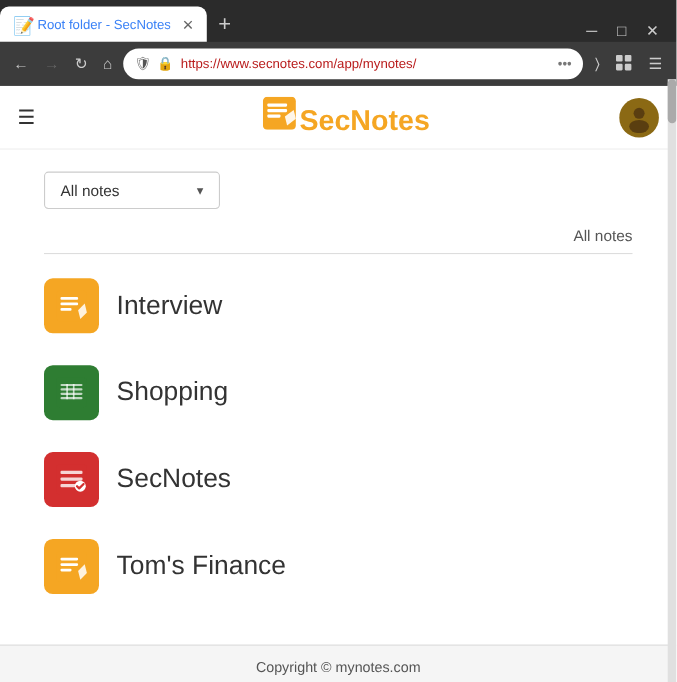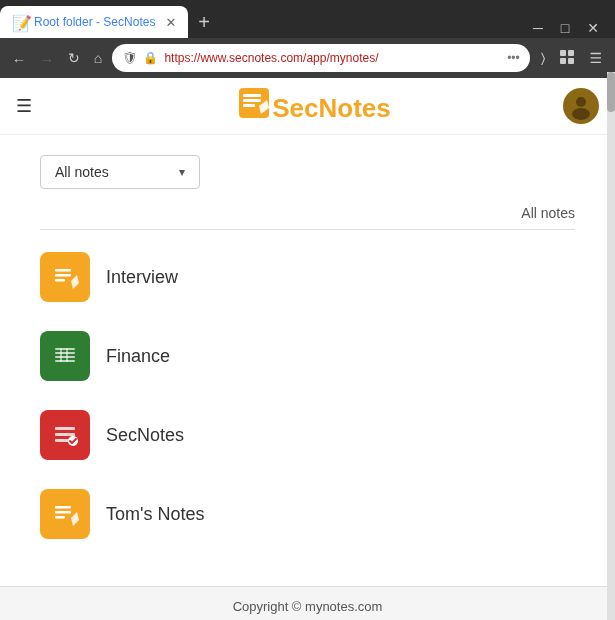--- a/index.html
+++ b/index.html
@@ -69,21 +69,21 @@
     .notes-list { display: flex; flex-direction: column; gap: 0; }
     .note-item {
       display: flex; align-items: center; gap: 16px; padding: 14px 0;
       cursor: pointer; border-bottom: 1px solid transparent;
     }
     .note-icon {
       width: 50px; height: 50px; border-radius: 8px;
       display: flex; align-items: center; justify-content: center; flex-shrink: 0;
     }
     .note-icon svg { width: 32px; height: 32px; }
-    .note-label { font-size: 18px; color: #333; }
+    .note-label { font-size: 24px; color: #333; }
 
     .icon-yellow { background: #f5a623; }
     .icon-green { background: #2e7d32; }
     .icon-red { background: #d32f2f; }
     .icon-gold { background: #f5a623; }
 
     
     .app-footer {
       background: #f5f5f5; border-top: 1px solid #ddd; padding: 12px 16px;
       text-align: center; font-size: 13px; color: #555;
@@ -199,21 +199,21 @@
             <svg viewBox="0 0 32 32" fill="none">
               <rect x="2" y="2" width="28" height="28" rx="4" fill="#2e7d32"></rect>
               <rect x="6" y="8" width="20" height="2" rx="1" fill="white" opacity="0.7"></rect>
               <rect x="6" y="12" width="20" height="2" rx="1" fill="white" opacity="0.7"></rect>
               <rect x="6" y="16" width="20" height="2" rx="1" fill="white" opacity="0.7"></rect>
               <rect x="6" y="20" width="20" height="2" rx="1" fill="white" opacity="0.7"></rect>
               <line x1="12" y1="8" x2="12" y2="22" stroke="white" stroke-width="1.5" opacity="0.7"></line>
               <line x1="18" y1="8" x2="18" y2="22" stroke="white" stroke-width="1.5" opacity="0.7"></line>
             </svg>
           </div>
-          <span class="note-label">Finance</span>
+          <span class="note-label">Shopping</span>
         </div>
 
         <div class="note-item">
           <div class="note-icon icon-red">
             <svg viewBox="0 0 32 32" fill="none">
               <rect x="2" y="2" width="28" height="28" rx="4" fill="#d32f2f"></rect>
               <rect x="6" y="8" width="20" height="3" rx="1" fill="white" opacity="0.8"></rect>
               <rect x="6" y="14" width="20" height="3" rx="1" fill="white" opacity="0.8"></rect>
               <rect x="6" y="20" width="14" height="3" rx="1" fill="white" opacity="0.8"></rect>
               <circle cx="24" cy="22" r="5" fill="white"></circle>
@@ -226,21 +226,21 @@
         <div class="note-item">
           <div class="note-icon icon-gold">
             <svg viewBox="0 0 32 32" fill="none">
               <rect x="2" y="2" width="28" height="28" rx="4" fill="#f5a623"></rect>
               <rect x="6" y="8" width="16" height="2.5" rx="1" fill="white"></rect>
               <rect x="6" y="13" width="16" height="2.5" rx="1" fill="white"></rect>
               <rect x="6" y="18" width="10" height="2.5" rx="1" fill="white"></rect>
               <path d="M22 20 L28 14 L30 22 L24 28 Z" fill="white" opacity="0.85"></path>
             </svg>
           </div>
-          <span class="note-label">Tom's Notes</span>
+          <span class="note-label">Tom's Finance</span>
         </div>
       </div>
     </div>
 
     <div class="app-footer">
       <span>Copyright © mynotes.com</span>
     </div>
   </div>
 
   <div class="browser-scrollbar">

